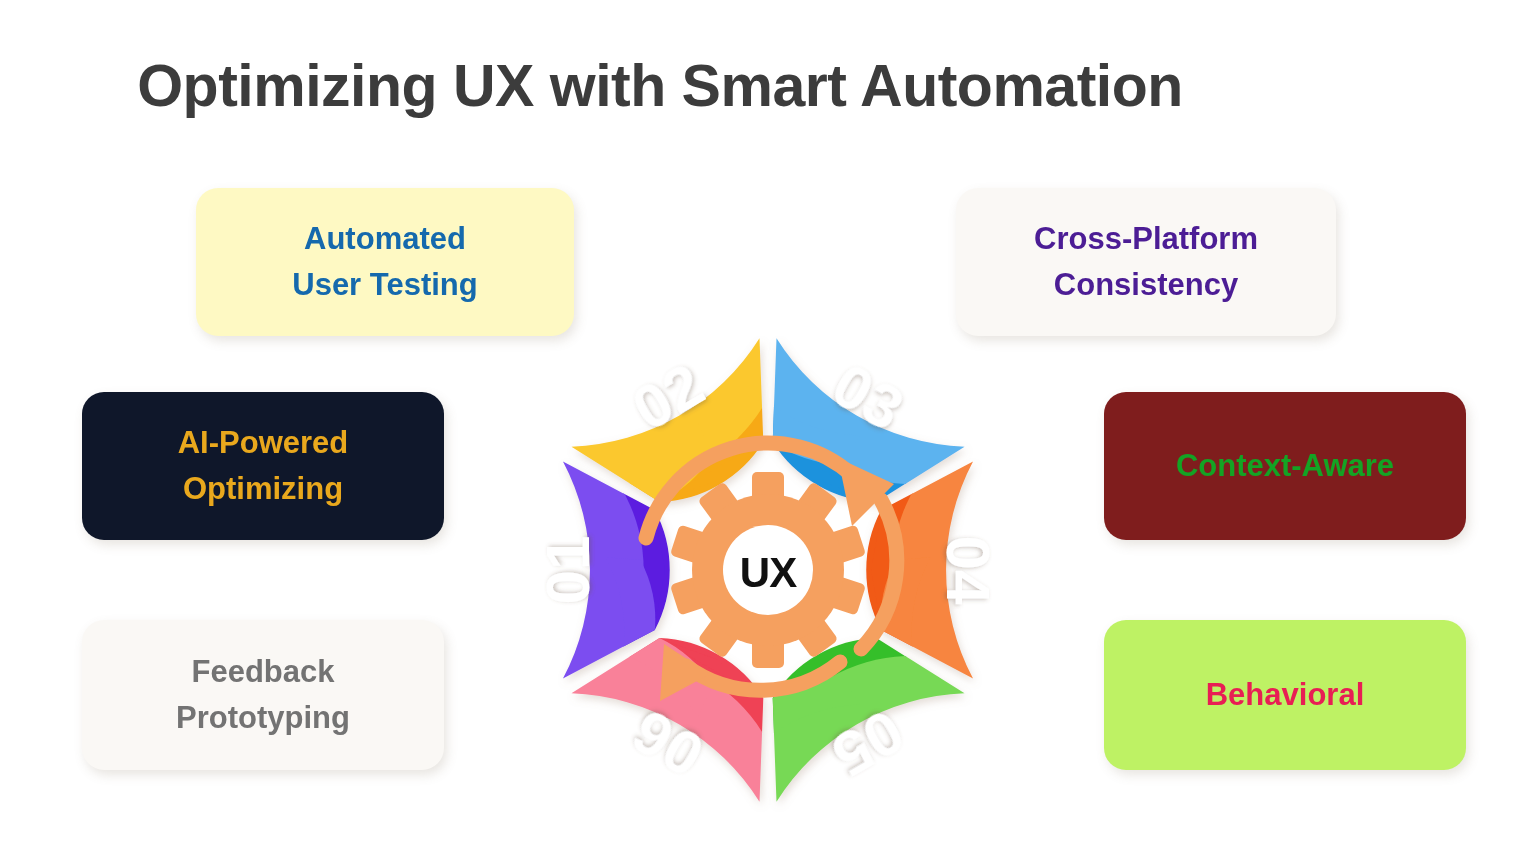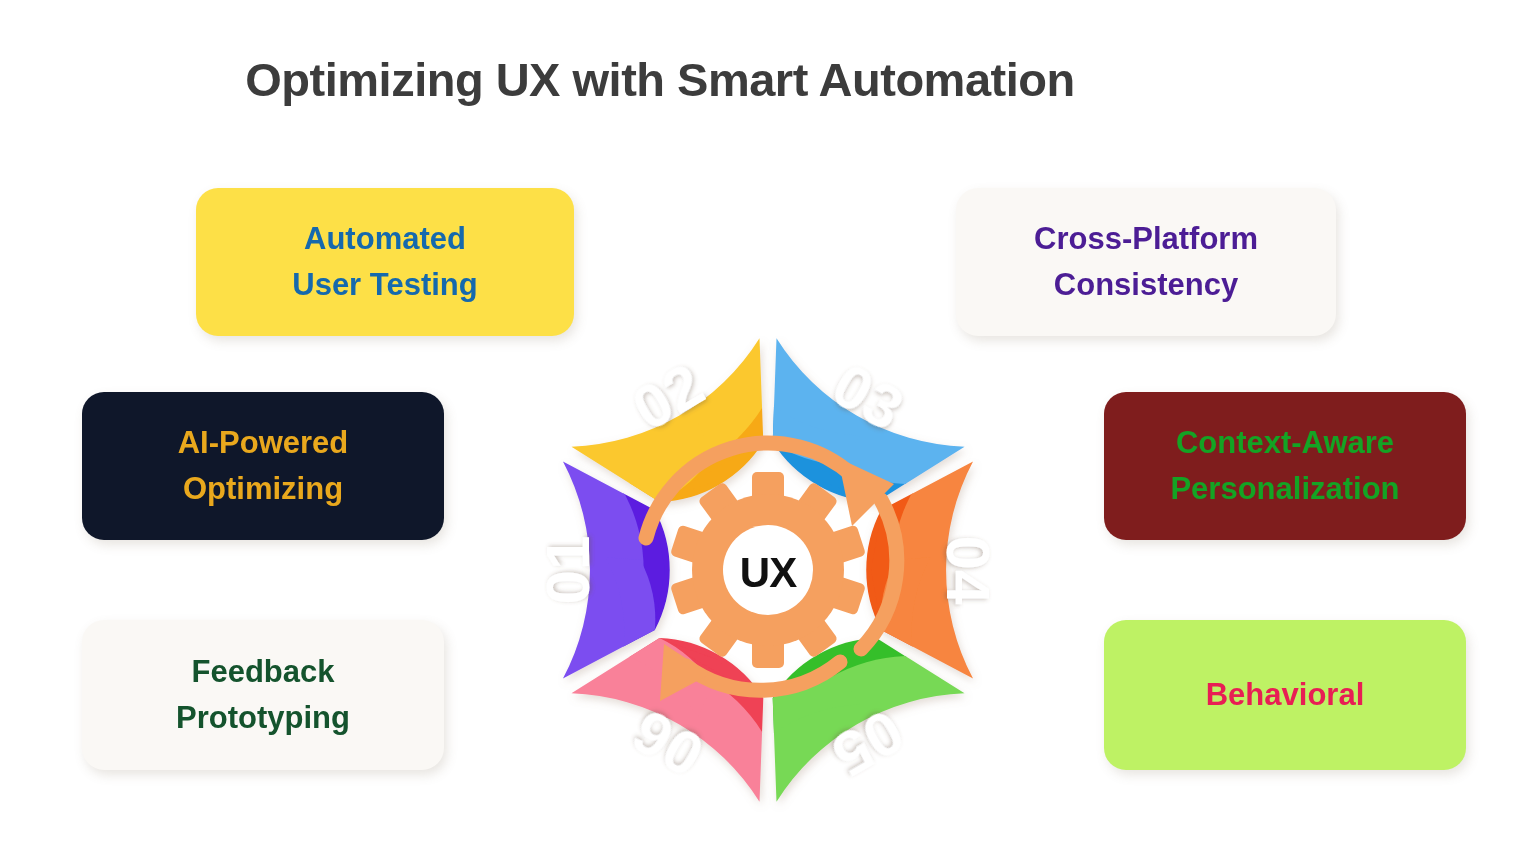--- a/index.html
+++ b/index.html
@@ -17,21 +17,21 @@
     background: #ffffff;
   }
 
   
   #page-title {
     position: absolute;
     top: 52px;
     left: 0;
     width: 1320px;
     text-align: center;
-    font-size: 47px;
+    font-size: 59px;
     font-weight: bold;
     letter-spacing: -0.5px;
     color: #3c3c3c;
     white-space: nowrap;
   }
 
   
   #wheel {
     position: absolute;
     left: 388px;
@@ -182,21 +182,21 @@
             </g>
           <circle cx="0" cy="0" r="76" fill="#f5a05f"></circle>
           <circle cx="0" cy="0" r="45" fill="#ffffff"></circle>
         </g>
 
         <text class="ux-label" x="0" y="2">UX</text>
       </g>
     </svg>
   </div>
 
-  <div class="card" id="card-1" style="background: #fde047;">
+  <div class="card" id="card-1" style="background: #fef9c3;">
     <div class="card-text" style="color: rgb(21, 105, 173);">
       <span>Automated</span><br>
       <span>User Testing</span>
     </div>
   </div>
 
   <div class="card" id="card-2" style="background: rgb(250, 248, 245);">
     <div class="card-text" style="color: #4c1d95;">
       <span>Cross-Platform</span><br>
       <span>Consistency</span>
@@ -206,26 +206,25 @@
   <div class="card" id="card-3" style="background: #0f172a;">
     <div class="card-text" style="color: rgb(233, 168, 29);">
       <span>AI-Powered</span><br>
       <span>Optimizing</span>
     </div>
   </div>
 
   <div class="card" id="card-4" style="background: #7f1d1d;">
     <div class="card-text" style="color: rgb(20, 163, 36);">
       <span>Context-Aware</span><br>
-      <span>Personalization</span>
     </div>
   </div>
 
   <div class="card" id="card-5" style="background: rgb(250, 248, 245);">
-    <div class="card-text" style="color: #14532d;">
+    <div class="card-text" style="color: #737373;">
       <span>Feedback</span><br>
       <span>Prototyping</span>
     </div>
   </div>
 
   <div class="card" id="card-6" style="background: #bef264;">
     <div class="card-text" style="color: rgb(232, 30, 84);">
       <span>Behavioral</span><br>
     </div>
   </div>

